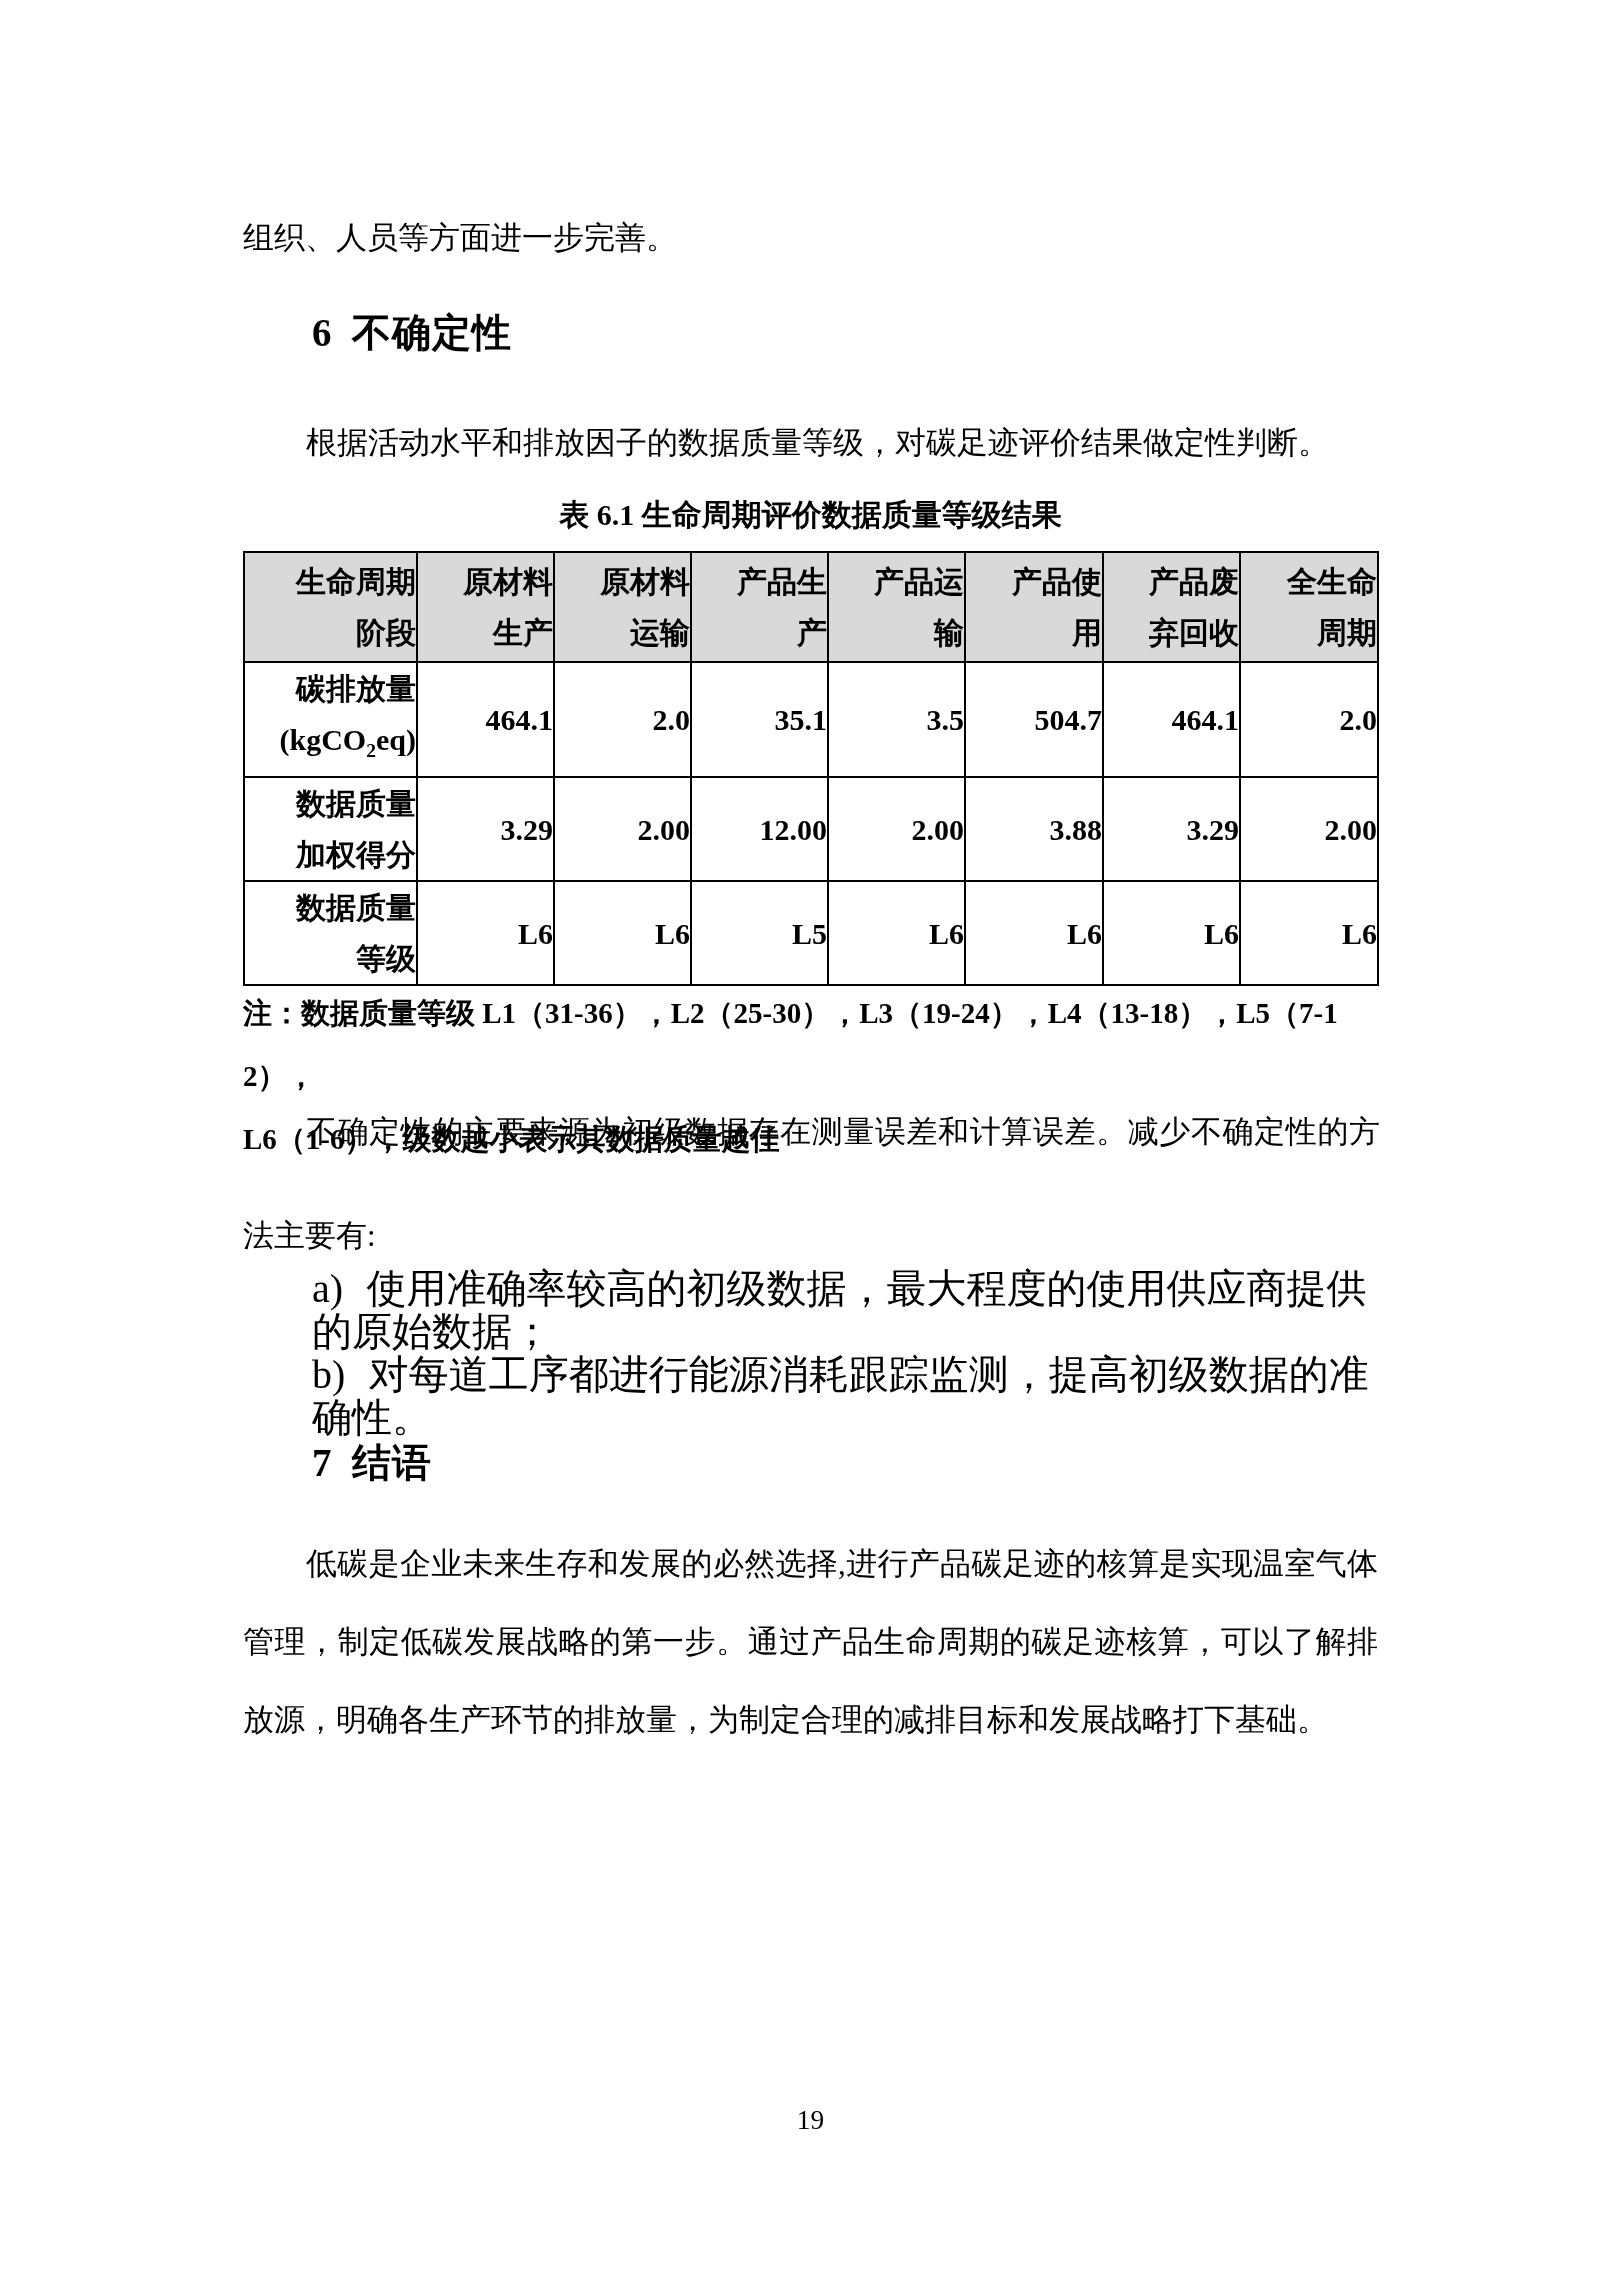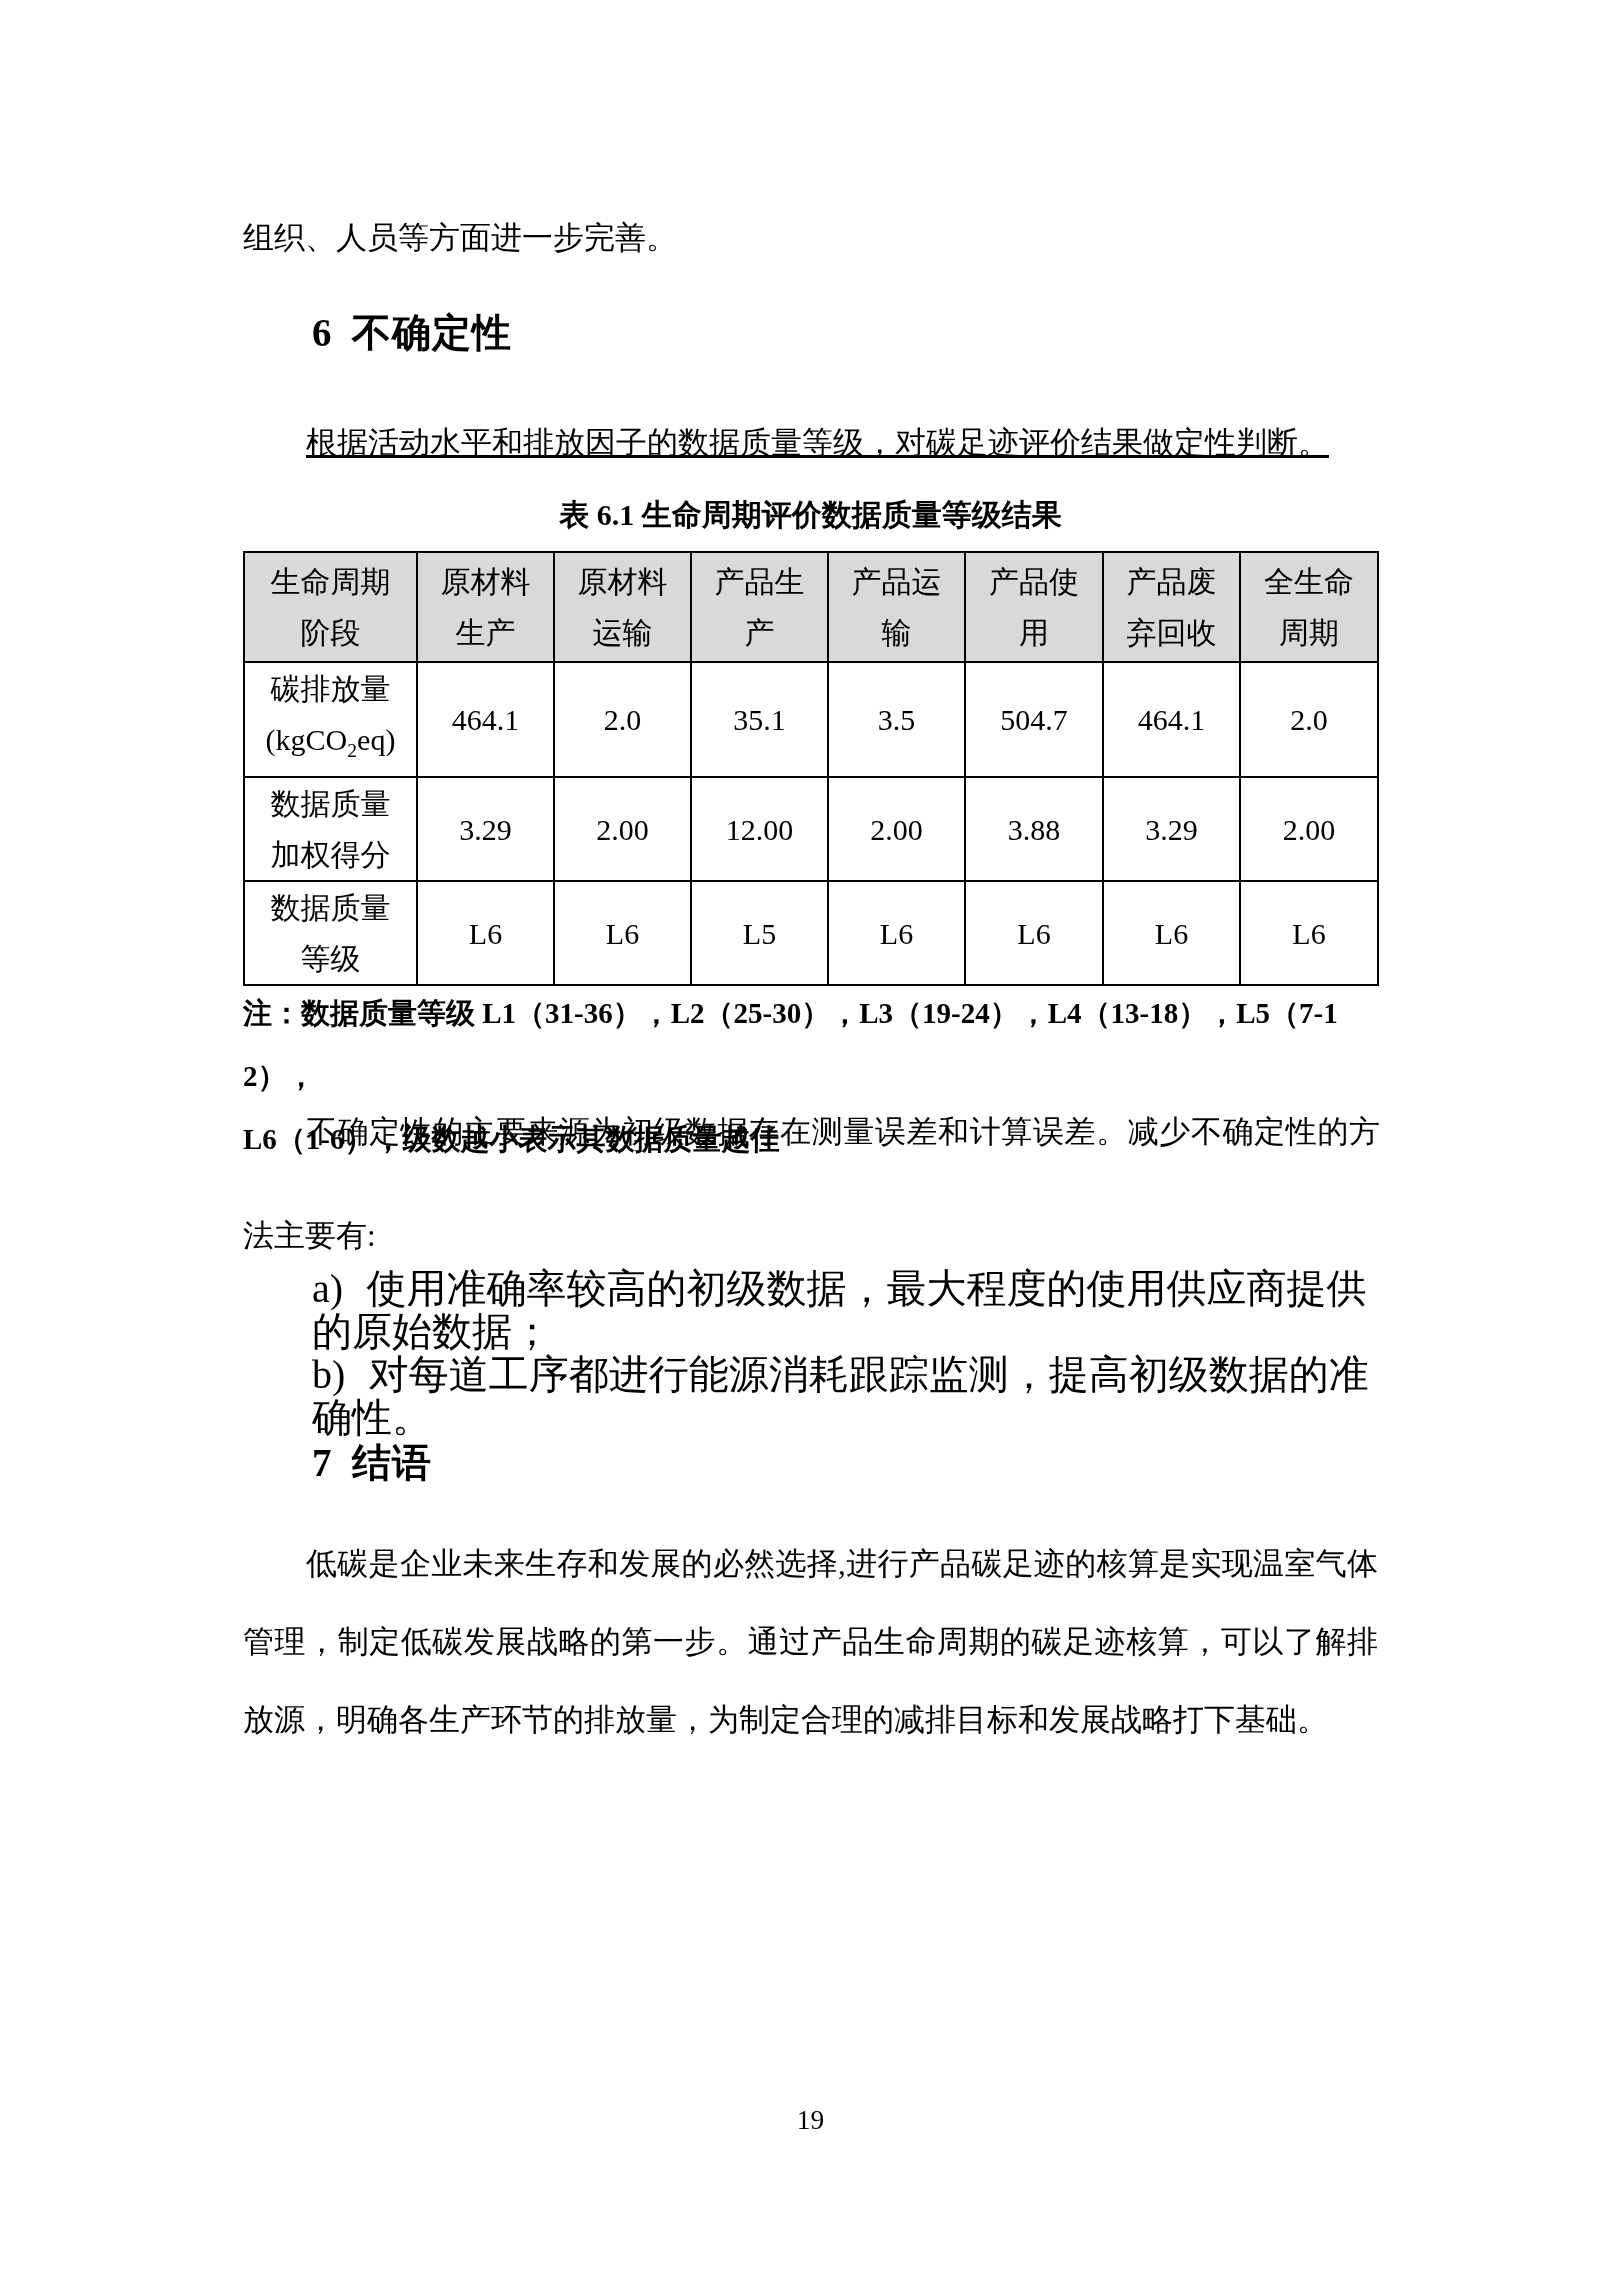--- a/index.html
+++ b/index.html
@@ -12,27 +12,27 @@
     overflow:hidden;
     padding-left:40px;
   }
   .page p,.page h2,.page div{margin:0;padding:0;}
   .blk{position:absolute;word-break:break-all;}
   .intro{top:216px;left:243px;width:1135px;font-size:31px;line-height:43px;}
   .h{font-family:"Liberation Sans","DejaVu Sans",sans-serif;font-weight:bold;font-size:39px;line-height:47px;letter-spacing:1px;}
   .h .hnum{font-family:"Liberation Serif","DejaVu Serif",serif;margin-right:19.6px;}
   .h6{top:309px;left:312px;}
   .h7{top:1439px;left:312px;}
-  .lead{top:421px;left:243px;width:1145px;font-size:31px;line-height:43px;text-indent:63px;text-align:justify;text-decoration:underline;}
+  .lead{top:421px;left:243px;width:1145px;font-size:31px;line-height:43px;text-indent:63px;text-align:justify;}
   .caption{top:495px;left:243px;width:1135px;text-align:center;font-weight:bold;font-size:30px;line-height:39px;}
   table.dq{position:absolute;top:551px;left:243px;width:1135px;border-collapse:collapse;table-layout:fixed;border:2.9px solid #000;}
   table.dq th,table.dq td{
     border:2px solid #000;
-    text-align:center;vertical-align:middle;
-    font-size:30px;line-height:51px;font-weight:normal;
+    text-align:right;vertical-align:middle;
+    font-size:30px;line-height:51px;font-weight:bold;
     padding:0;overflow:hidden;
   }
   table.dq th{background:#d9d9d9;}
   table.dq sub{font-size:19.6px;}
   .r-head{height:110px;}
   .r-1{height:113px;}
   .r-2{height:103px;}
   .r-3{height:96px;}
   .cellline{display:block;}
   .note{top:982px;left:243px;width:1147px;font-weight:bold;font-size:29px;line-height:63px;word-break:break-all;}

